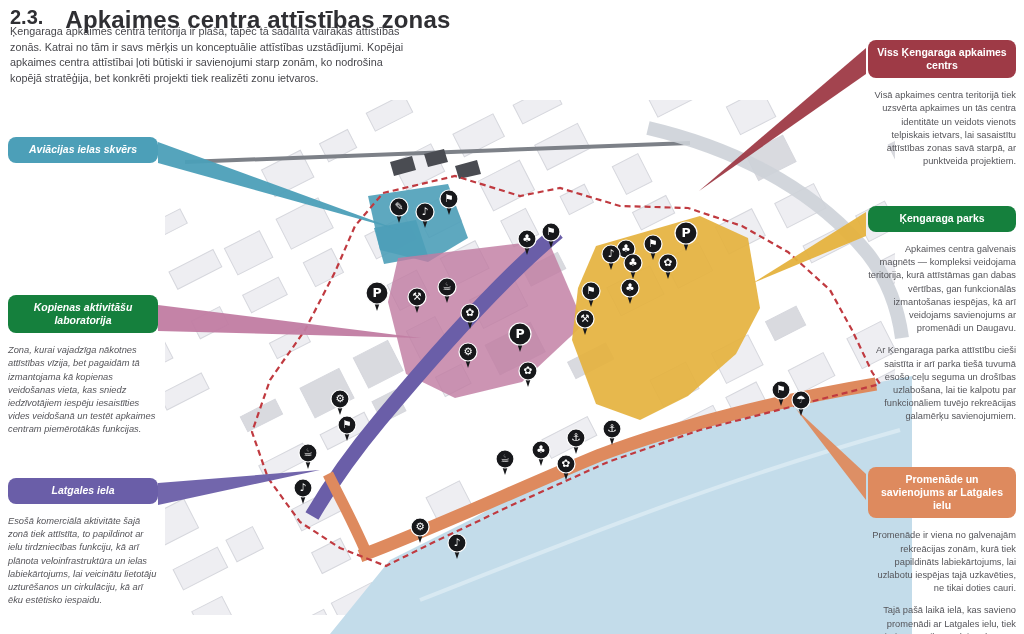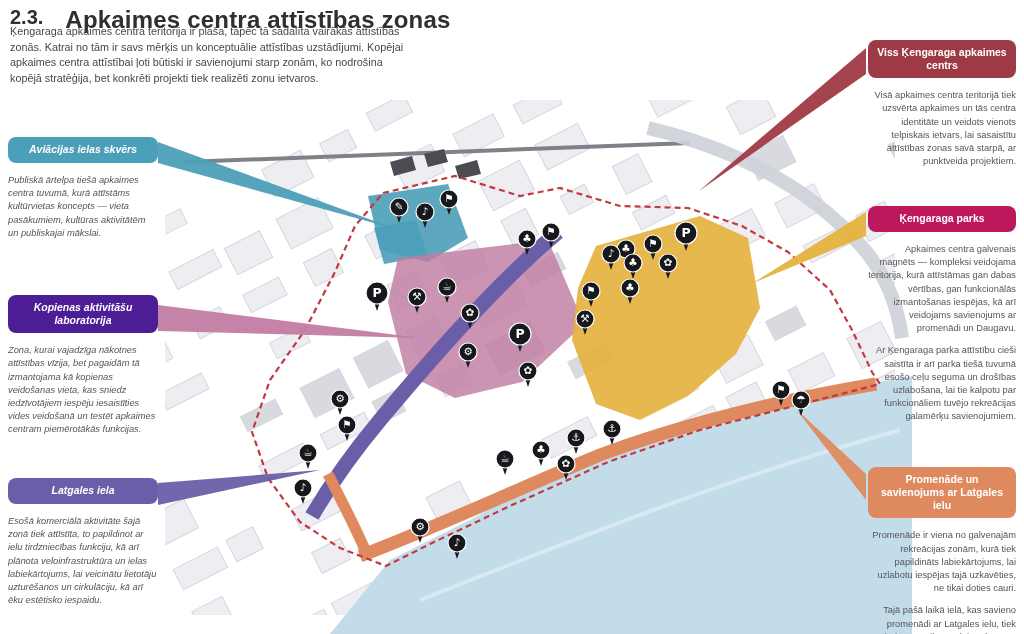--- a/index.html
+++ b/index.html
@@ -385,42 +385,41 @@
 
   <header class="title-row">
     <span class="title-num">2.3.</span>
     <h1 class="title-text">Apkaimes centra attīstības zonas</h1>
   </header>
 
   <p class="intro">Ķengaraga apkaimes centra teritorija ir plaša, tāpēc tā sadalīta vairākās attīstības zonās. Katrai no tām ir savs mērķis un konceptuālie attīstības uzstādījumi. Kopējai apkaimes centra attīstībai ļoti būtiski ir savienojumi starp zonām, ko nodrošina kopējā stratēģija, bet konkrēti projekti tiek realizēti zonu ietvaros.</p>
 
   <div class="callout left l1">
     <div class="co-header" style="background: rgb(76, 159, 184);">Aviācijas ielas skvērs</div>
-    <div class="co-desc">Publiskā ārtelpa tiešā apkaimes centra tuvumā, kurā attīstāms kultūrvietas koncepts — vieta pasākumiem, kultūras aktivitātēm un publiskajai mākslai.</div>
   </div>
 
   <div class="callout left l2">
-    <div class="co-header" style="background: #4c1d95;">Kopienas aktivitāšu laboratorija</div>
+    <div class="co-header" style="background: #15803d;">Kopienas aktivitāšu laboratorija</div>
     <div class="co-desc">Zona, kurai vajadzīga nākotnes attīstības vīzija, bet pagaidām tā izmantojama kā kopienas veidošanas vieta, kas sniedz iedzīvotājiem iespēju iesaistīties vides veidošanā un testēt apkaimes centram piemērotākās funkcijas.</div>
   </div>
 
   <div class="callout right r1">
     <div class="co-header" style="background: rgb(158, 58, 70);">Viss Ķengaraga apkaimes centrs</div>
     <div class="co-desc">
       <p>Visā apkaimes centra teritorijā tiek uzsvērta apkaimes un tās centra identitāte un veidots vienots telpiskais ietvars, lai sasaistītu attīstības zonas savā starpā, ar punktveida projektiem.</p>
     </div>
   </div>
 
   <div class="callout left l3">
     <div class="co-header" style="background: rgb(106, 94, 168);">Latgales iela</div>
     <div class="co-desc">Esošā komerciālā aktivitāte šajā zonā tiek attīstīta, to papildinot ar ielu tirdzniecības funkciju, kā arī plānota veloinfrastruktūra un ielas labiekārtojums, lai veicinātu lietotāju uzturēšanos un cirkulāciju, kā arī ēku estētisko iespaidu.</div>
   </div>
 
   <div class="callout right r2">
-    <div class="co-header" style="background: #be185d;">Ķengaraga parks</div>
+    <div class="co-header" style="background: #15803d;">Ķengaraga parks</div>
     <div class="co-desc">
       <p>Apkaimes centra galvenais magnēts — kompleksi veidojama teritorija, kurā attīstāmas gan dabas vērtības, gan funkcionālās izmantošanas iespējas, kā arī veidojams savienojums ar promenādi un Daugavu.</p>
       <p>Ar Ķengaraga parka attīstību cieši saistīta ir arī parka tiešā tuvumā esošo ceļu seguma un drošības uzlabošana, lai tie kalpotu par funkcionāliem tuvējo rekreācijas galamērķu savienojumiem.</p>
     </div>
   </div>
 
   <div class="callout right r3">
     <div class="co-header" style="background: rgb(222, 138, 94);">Promenāde un savienojums ar Latgales ielu</div>
     <div class="co-desc">
       <p>Promenāde ir viena no galvenajām rekreācijas zonām, kurā tiek papildināts labiekārtojums, lai uzlabotu iespējas tajā uzkavēties, ne tikai doties cauri.</p>

